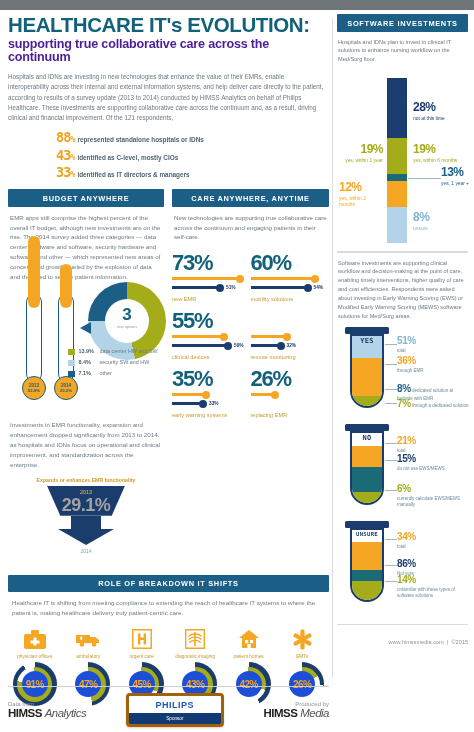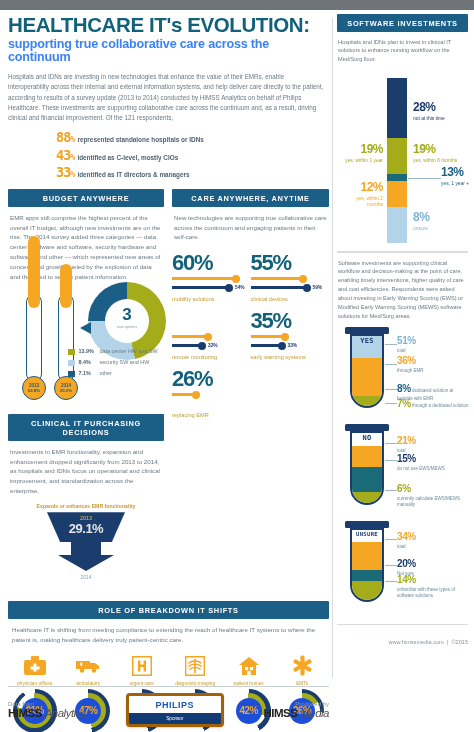--- a/index.html
+++ b/index.html
@@ -14,21 +14,21 @@
   .topbar { position:absolute; top:0; left:0; width:474px; height:10px; background:#6f7479; }
   .leftcol { position:absolute; left:8px; top:14px; width:321px; }
   .rightcol { position:absolute; left:337px; top:14px; width:131px; }
   .vdiv { position:absolute; left:332px; top:18px; width:1px; height:660px; background:#d8dcdf; }
 
   h1.title {
     color:#12617a; font-size:20.5px; font-weight:bold; letter-spacing:-0.4px;
     line-height:1.05;
   }
   h2.subtitle {
-    color:#3b82f6; font-size:12.6px; font-weight:bold; margin-top:2px;
+    color:#4c1d95; font-size:12.6px; font-weight:bold; margin-top:2px;
     letter-spacing:-0.2px; line-height:1.1;
   }
   p.intro {
     font-size:6.3px; line-height:1.62; color:#6a7a84; margin-top:7px;
     width:316px;
   }
   .statlist { margin-top:6px; margin-left:48px; }
   .statrow { display:flex; align-items:baseline; margin-bottom:1.5px; }
   .statpct { color:#f0a21e; font-size:13.5px; font-weight:bold; font-family:"DejaVu Sans Mono", monospace; letter-spacing:-1px; }
   .statpct .sm { font-size:8.5px; }
@@ -116,21 +116,21 @@
   
   .expands { text-align:center; font-size:5.2px; color:#c79a2e; margin-top:7px; font-weight:bold; }
   .funnel-wrap { position:relative; height:82px; margin-top:3px; }
   .trap {
     position:absolute; left:50%; transform:translateX(-50%); top:0;
     width:78px; height:30px; background:#1b3d6d;
     clip-path:polygon(0 0, 100% 0, 83% 100%, 17% 100%);
     text-align:center; padding-top:3px;
   }
   .trap .y { color:#f0c040; font-size:5.4px; }
-  .trap .p { color:#e5e5e5; font-size:13px; font-weight:bold; letter-spacing:-0.5px; line-height:1; margin-top:1px; }
+  .trap .p { color:#a3a3a3; font-size:18px; font-weight:bold; letter-spacing:-0.5px; line-height:1; margin-top:1px; }
   .arrow-dn {
     position:absolute; left:50%; transform:translateX(-50%); top:30px;
     width:56px;
   }
   .arrow-dn .stem { width:30px; height:13px; background:#1b3d6d; margin:0 auto; }
   .arrow-dn .head {
     width:0;height:0;margin:0 auto;
     border-left:28px solid transparent; border-right:28px solid transparent;
     border-top:16px solid #1b3d6d;
   }
@@ -273,21 +273,20 @@
             </div>
             <div class="lrow">
               <span class="lsq" style="background:#1b5e86;"></span>
               <span class="lpct">7.1%</span>
               <span class="ltxt">other</span>
             </div>
           </div>
         </div>
 
         <div style="margin-top:8px;">
-          <div class="banner">CLINICAL IT PURCHASING DECISIONS</div>
           <div class="panel-text">Investments in EMR functionality, expansion and enhancement dropped significantly from 2013 to 2014, as hospitals and IDNs focus on operational and clinical improvement, and standardization across the enterprise.</div>
           <div class="expands">Expands or enhances EMR functionality</div>
           <div class="funnel-wrap">
             <div class="trap">
               <div class="y">2013</div>
               <div class="p">29.1%</div>
             </div>
             <div class="arrow-dn">
               <div class="stem"></div>
               <div class="head"></div>
@@ -296,20 +295,29 @@
           </div>
         </div>
       </div>
 
       <div class="panel-r">
         <div class="banner">CARE ANYWHERE, ANYTIME</div>
         <div class="panel-text">New technologies are supporting true collaborative care across the continuum and engaging patients in their self-care.</div>
 
 
         <div class="metrics">
+          <div class="metric">
+            <div class="mnum">73%</div>
+            <div class="mbar-a" style="top:25px; width:68px;"></div>
+            <div class="mdot-a" style="top:22.5px; left:64px;"></div>
+            <div class="mbar-b" style="top:34px; width:48px;"></div>
+            <div class="mdot-b" style="top:31.5px; left:44px;"></div>
+            <div class="mv" style="top:33px; left:54px;">51%</div>
+            <div class="mlab">new EMR</div>
+          </div>
           <div class="metric">
             <div class="mnum">60%</div>
             <div class="mbar-a" style="top:25px; width:64px;"></div>
             <div class="mdot-a" style="top:22.5px; left:60px;"></div>
             <div class="mbar-b" style="top:34px; width:57px;"></div>
             <div class="mdot-b" style="top:31.5px; left:53px;"></div>
             <div class="mv" style="top:33px; left:63px;">54%</div>
             <div class="mlab">mobility solutions</div>
           </div>
           <div class="metric">
@@ -501,21 +509,21 @@
         <span class="sp">19%</span>
         <span>yes, within 6 months</span>
       </div>
 
       <div class="lline" style="left:71px; top:108px; width:33px;"></div>
       <div class="slab" style="left:104px; top:95px; color:#1b5e86; width:30px;">
         <span class="sp">13%</span>
         <span>yes, 1 year +</span>
       </div>
 
-      <div class="slab" style="left:2px; top:110px; color:#f5a623; width:44px; text-align:right;">
+      <div class="slab" style="left:2px; top:110px; color:#f5a623; width:44px; ">
         <span class="sp">12%</span>
         <span>yes, within 2 months</span>
       </div>
 
       <div class="slab" style="left:76px; top:140px; color:#7fb4d4; width:48px;">
         <span class="sp">8%</span>
         <span>unsure</span>
       </div>
     </div>
 
@@ -596,21 +604,21 @@
           </div>
           <div class="tt-title" style="font-size:5.6px;">UNSURE</div>
         </div>
         <div class="tleader" style="left:48px; top:18px; width:12px;"></div>
         <div class="tlab" style="left:60px; top:10px; width:68px;">
           <span class="tp" style="color:#f5a623;">34%</span><br>
           <span>total</span>
         </div>
         <div class="tleader" style="left:48px; top:44px; width:12px;"></div>
         <div class="tlab" style="left:60px; top:37px; width:68px;">
-          <span class="tp" style="color:#1b3d6d;">20%</span><br>
+          <span class="tp" style="color:#1b3d6d;">86%</span><br>
           <span>Not sure</span>
         </div>
         <div class="tleader" style="left:48px; top:60px; width:12px;"></div>
         <div class="tlab" style="left:60px; top:53px; width:72px;">
           <span class="tp" style="color:#a5ac19;">14%</span><br>
           <span>unfamiliar with these types of software solutions</span>
         </div>
       </div>
     </div>
 

